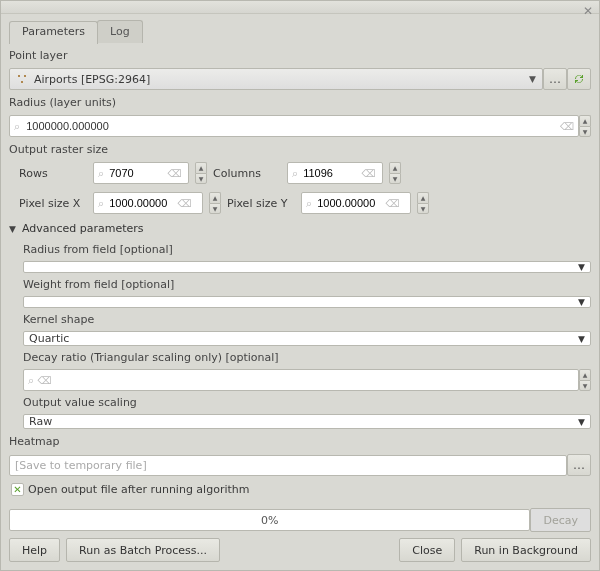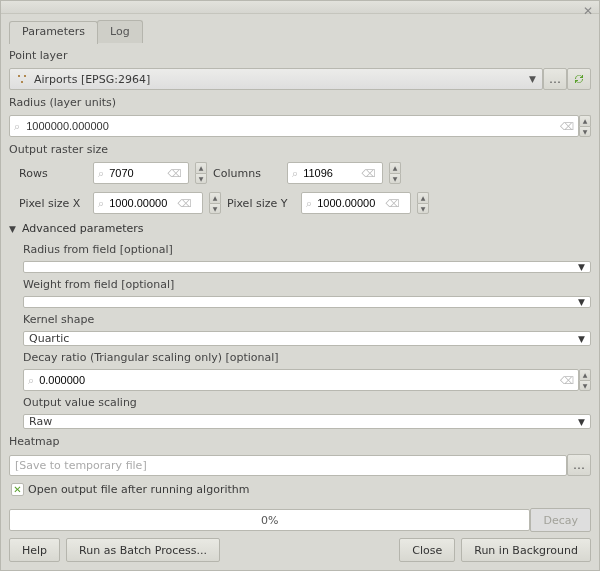--- a/index.html
+++ b/index.html
@@ -168,21 +168,20 @@
         </div>
         <div class="lbl">Kernel shape</div>
         <div class="select-small">
           <span>Quartic</span>
           <span class="caret">▼</span>
         </div>
         <div class="lbl">Decay ratio (Triangular scaling only) [optional]</div>
         <div class="row adv-row">
           <div class="numfield wide">
             <span class="mag">⌕</span>
-            <input value="0.000000" style="">
             <span class="clr">⌫</span>
           </div>
           <div class="spin">
               <div>▲</div>
               <div>▼</div>
             </div>
         </div>
         <div class="lbl">Output value scaling</div>
         <div class="select-small">
           <span>Raw</span>

